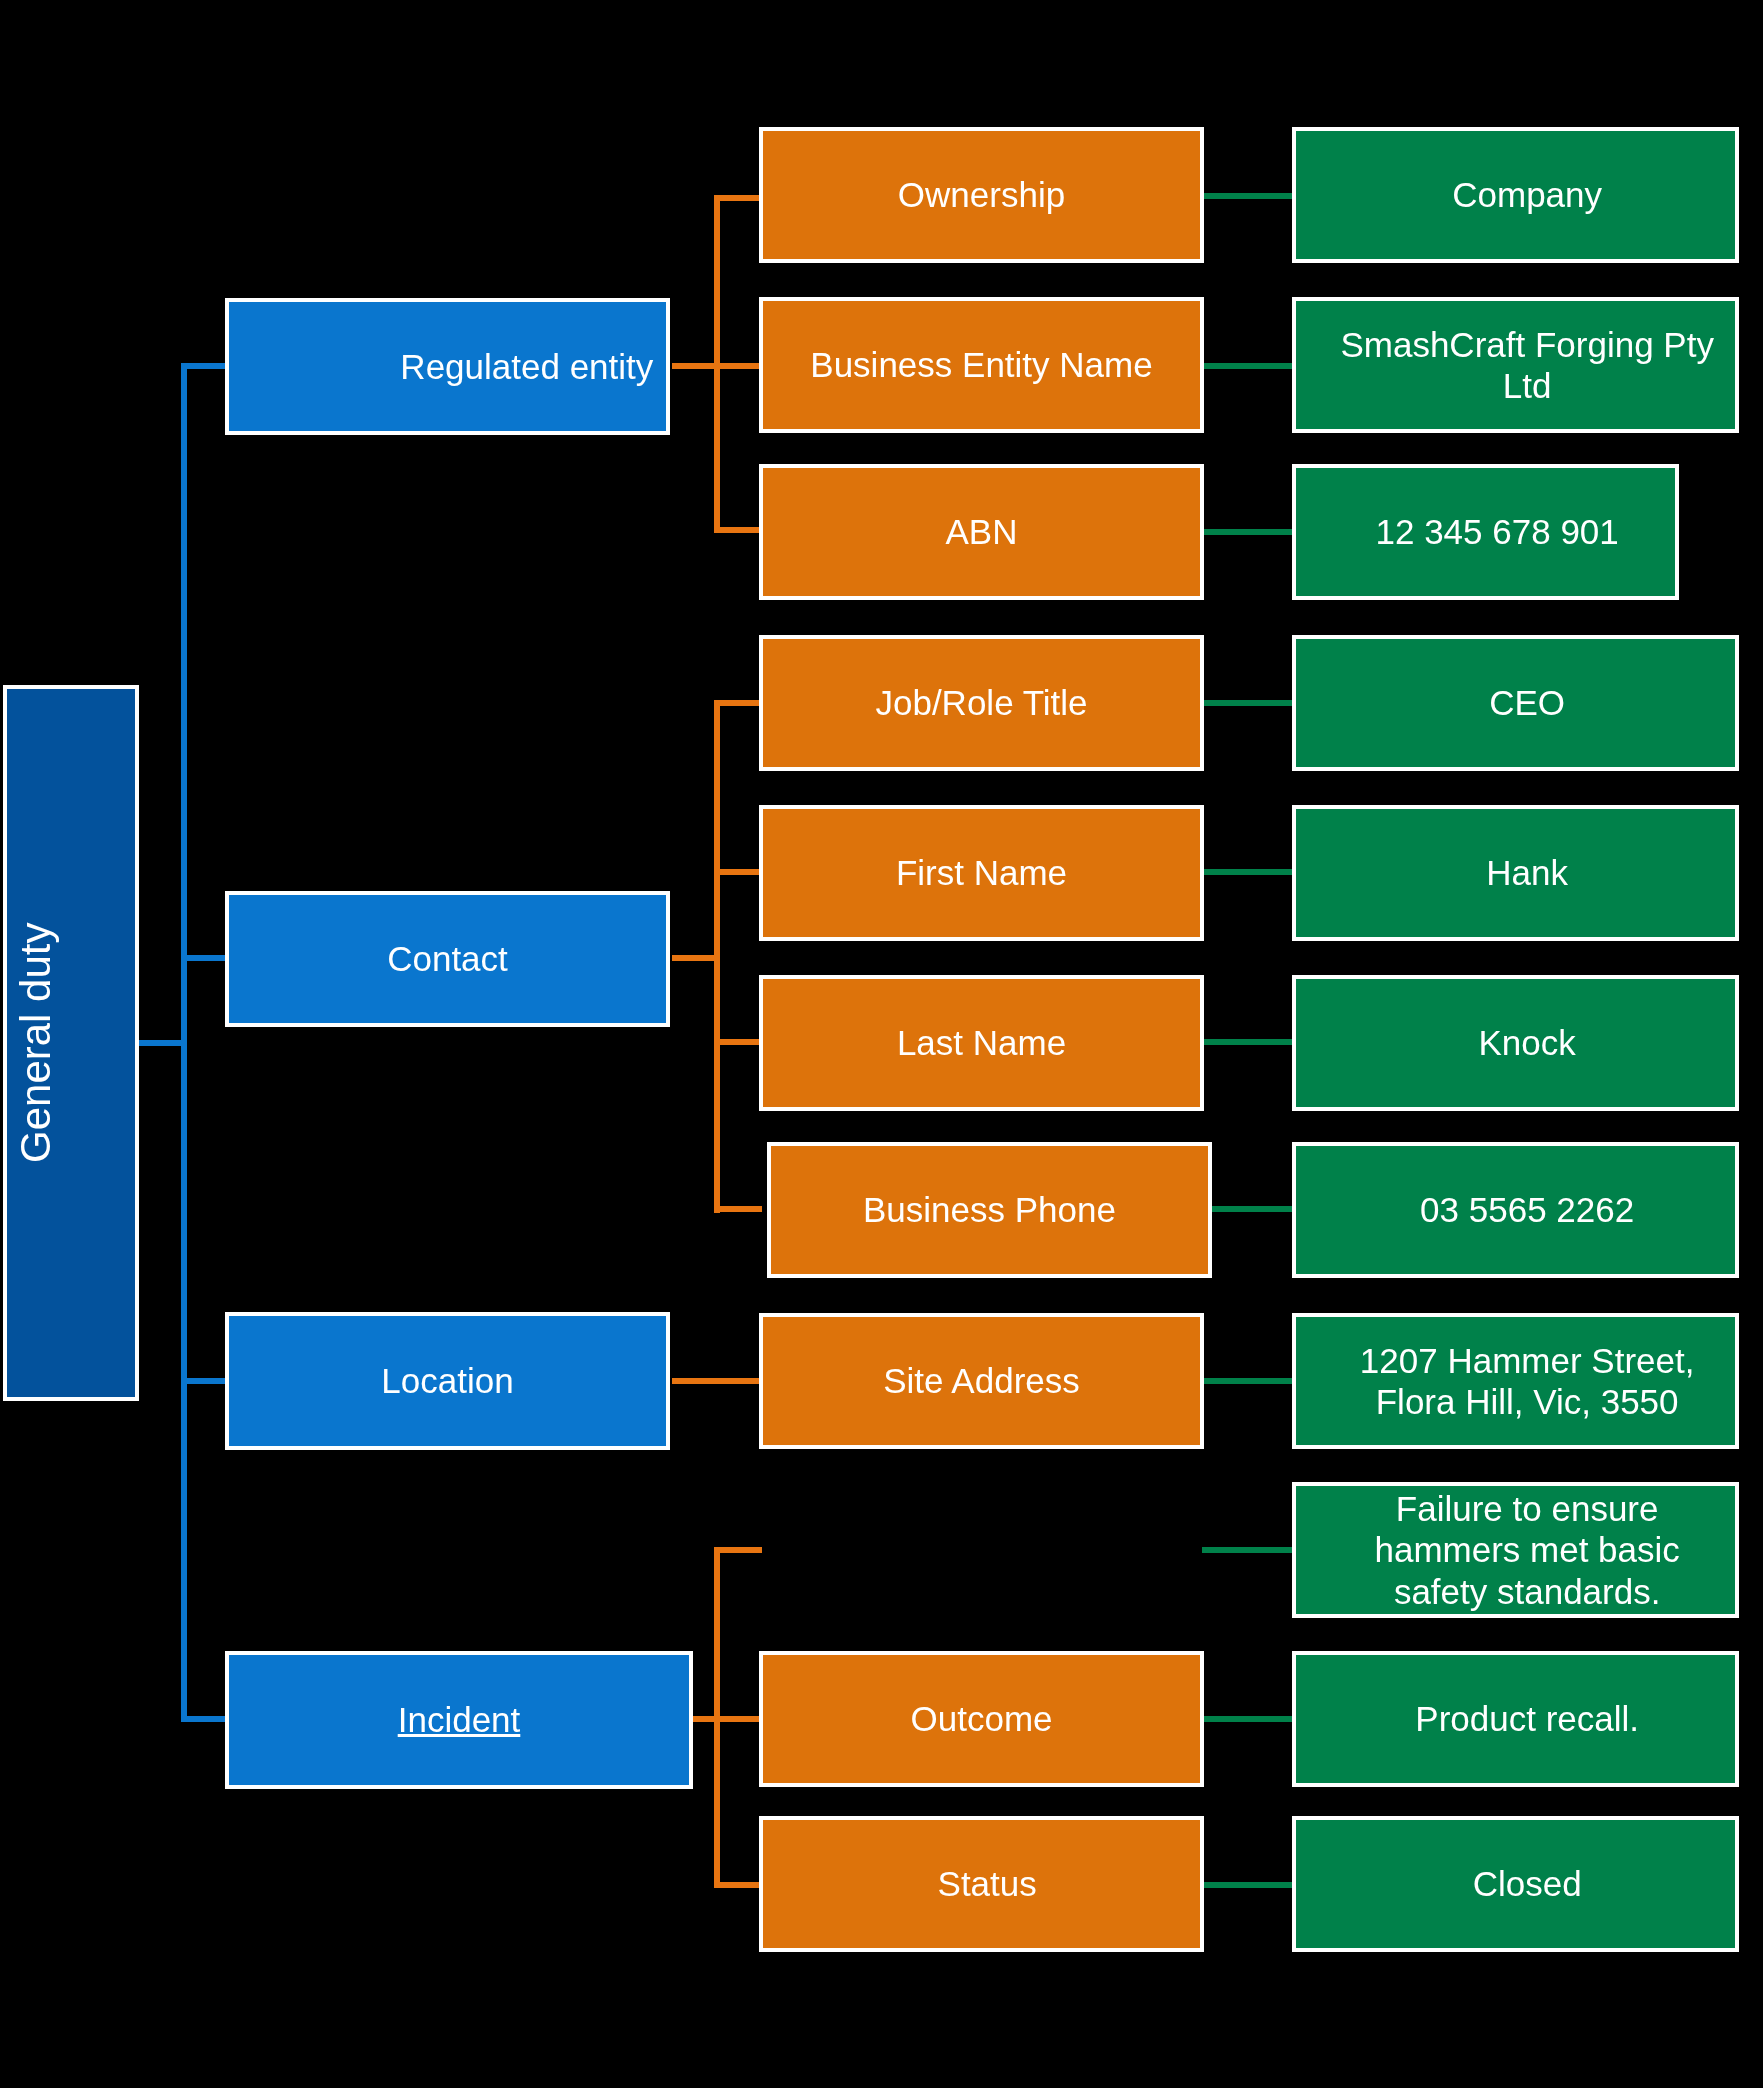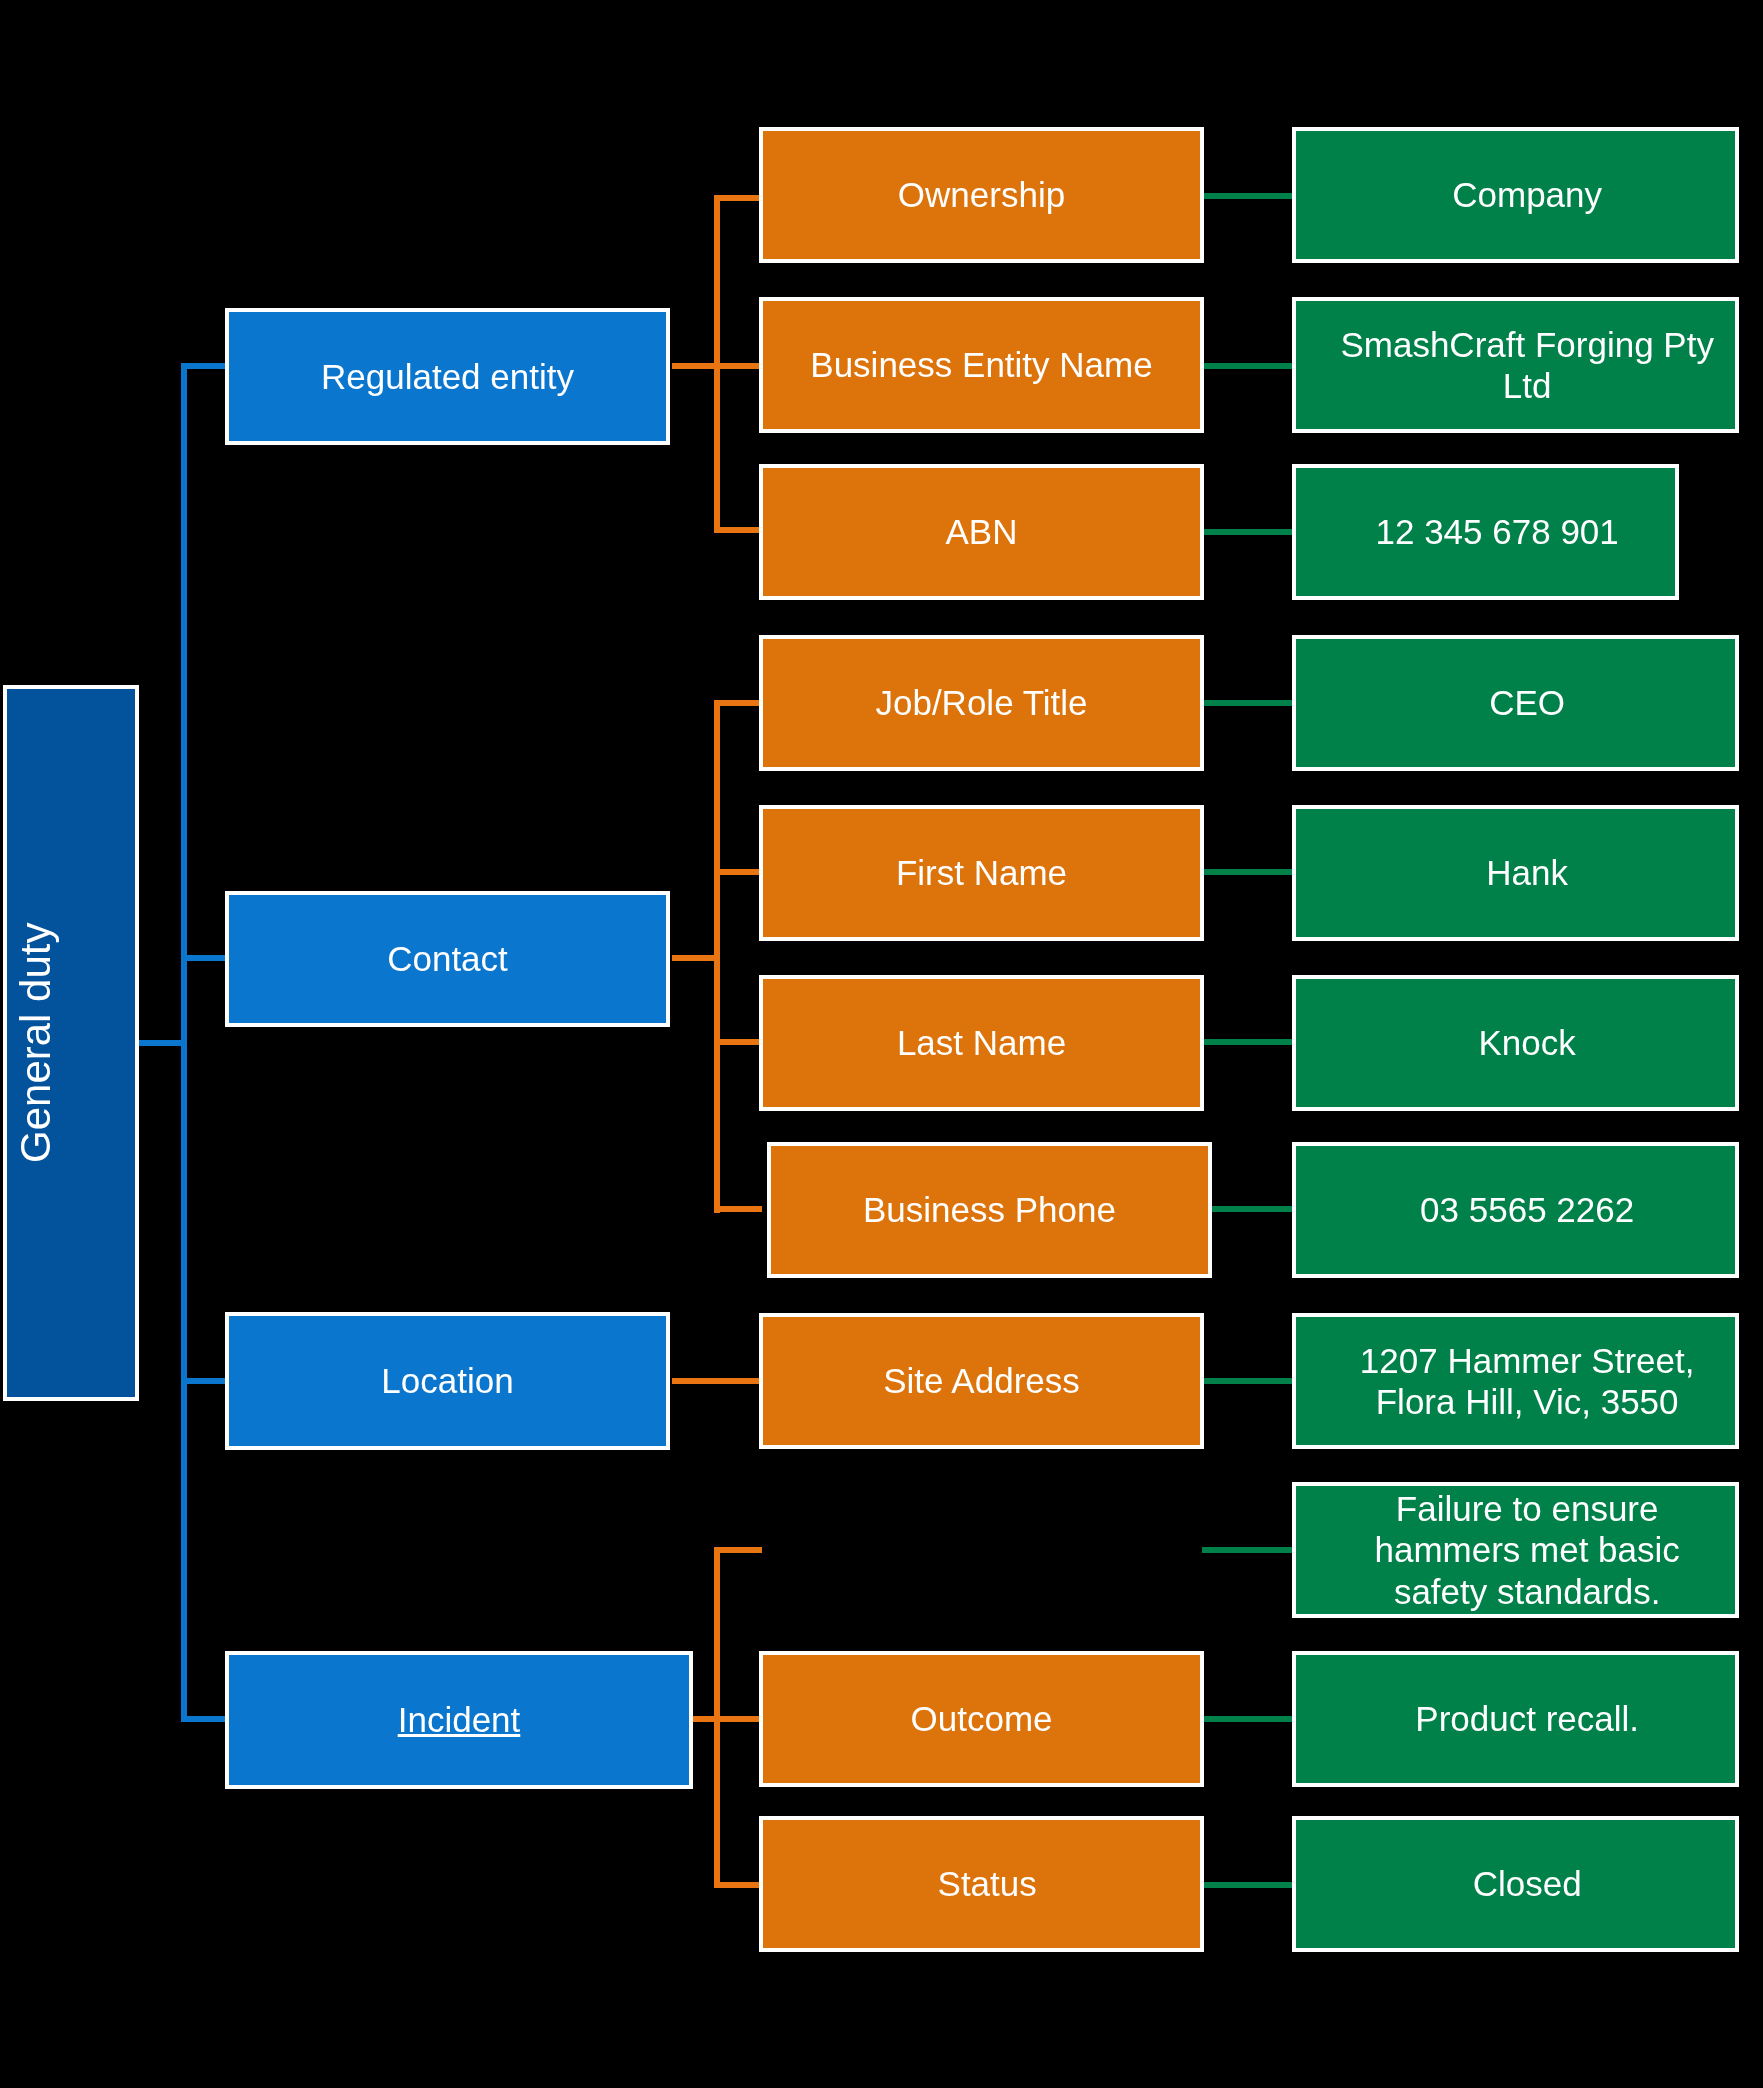--- a/index.html
+++ b/index.html
@@ -91,21 +91,21 @@
   <div class="conn c-green" style="left:1202px;top:1206px;width:93px;height:6.4px;"></div>
   <div class="conn c-green" style="left:1202px;top:1378px;width:93px;height:6.4px;"></div>
   <div class="conn c-green" style="left:1202px;top:1547px;width:93px;height:6.4px;"></div>
   <div class="conn c-green" style="left:1202px;top:1716px;width:93px;height:6.4px;"></div>
   <div class="conn c-green" style="left:1202px;top:1882px;width:93px;height:6.4px;"></div>
 
   <div class="node root" style="left:2.7px;top:685px;width:136px;height:716px;">
     <span>General duty</span>
   </div>
 
-  <div class="node cat" style="left:225px;top:308px;width:445px;height:137px;">
+  <div class="node cat" style="left:225px;top:298px;width:445px;height:137px;text-align:right;">
     <span>Regulated entity</span>
   </div>
   <div class="node cat" style="left:225px;top:891px;width:445px;height:136px;">
     <span>Contact</span>
   </div>
   <div class="node cat" style="left:225px;top:1312px;width:445px;height:138px;">
     <span>Location</span>
   </div>
   <div class="node cat" style="left:225px;top:1651px;width:468px;height:138px;text-decoration:underline;">
     <span>Incident</span>

